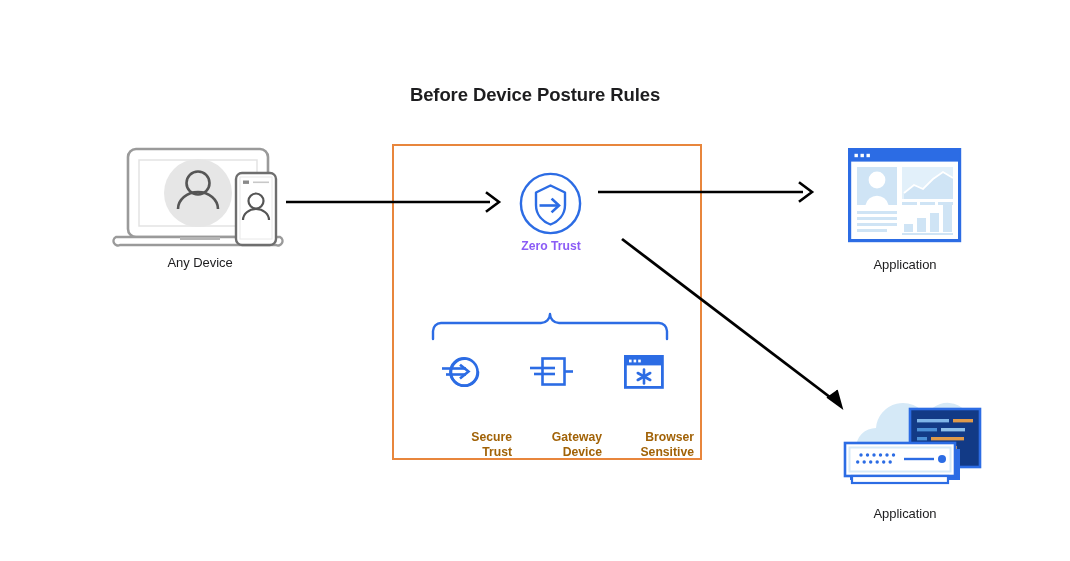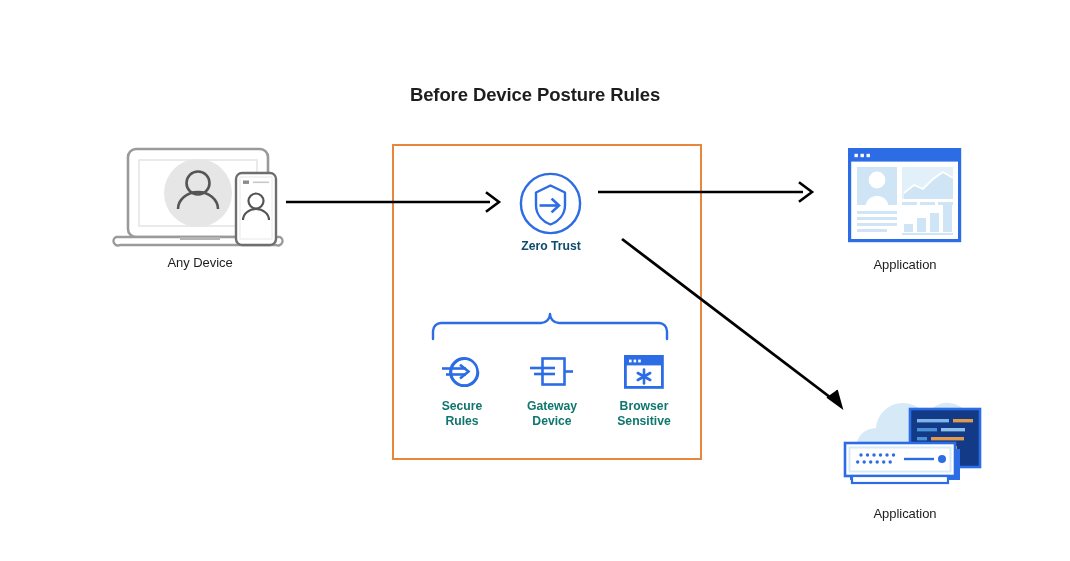--- a/index.html
+++ b/index.html
@@ -20,25 +20,25 @@
     letter-spacing:-0.1px;
   }
 
   
   .caption{
     text-align:center;font-size:13px;font-weight:normal;
     color:#1d1d1f;line-height:15.5px;letter-spacing:-0.05px;
   }
   .caption-blue{
     text-align:center;font-size:12.2px;font-weight:bold;
-    color:#0c4a6e;line-height:14.5px;
+    color:#8b5cf6;line-height:14.5px;
   }
   .small-caption{
-    text-align:center;font-size:12.2px;font-weight:bold;
-    color:#0f766e;line-height:14.5px;
+    text-align:right;font-size:12.2px;font-weight:bold;
+    color:#a16207;line-height:14.5px;margin-top:31px;
   }
 
   
   #orange-box{
     left:392px;top:144px;width:310px;height:316px;
     border:2px solid #e8863c;
     box-sizing:border-box;
     background:transparent;
   }
 
@@ -122,21 +122,21 @@
       <path d="M40 20 A13.5 13.5 0 1 1 27 6.8" fill="none" stroke="#2c6ce4" stroke-width="2.6" stroke-linecap="round"></path>
       <path d="M31.5 7 L38.5 20 L24 20" fill="none" stroke="#2c6ce4" stroke-width="0"></path>
       <circle cx="26" cy="20" r="13.6" fill="none" stroke="#2c6ce4" stroke-width="2.6"></circle>
       <line x1="4" y1="16.5" x2="28" y2="16.5" stroke="#2c6ce4" stroke-width="2.6"></line>
       <line x1="8" y1="22.5" x2="28" y2="22.5" stroke="#2c6ce4" stroke-width="2.6"></line>
       <path d="M23 13.5 L30.5 19.6 L23 25.6" fill="none" stroke="#2c6ce4" stroke-width="2.6" stroke-linejoin="miter" stroke-linecap="square"></path>
     </svg>
   </div>
   <div class="abs small-caption" style="left:412px;top:399px;width:100px;">
     <div>Secure</div>
-    <div>Rules</div>
+    <div>Trust</div>
   </div>
 
   <div class="abs" style="left:528px;top:353px;width:48px;height:38px;">
     <svg width="48" height="38" viewBox="0 0 48 38">
       <rect x="14.5" y="5.5" width="22" height="26" fill="none" stroke="#2c6ce4" stroke-width="2.6"></rect>
       <line x1="36" y1="18.5" x2="45" y2="18.5" stroke="#2c6ce4" stroke-width="2.6"></line>
       <line x1="2" y1="15" x2="27" y2="15" stroke="#2c6ce4" stroke-width="2.6"></line>
       <line x1="6" y1="21" x2="27" y2="21" stroke="#2c6ce4" stroke-width="2.6"></line>
     </svg>
   </div>

